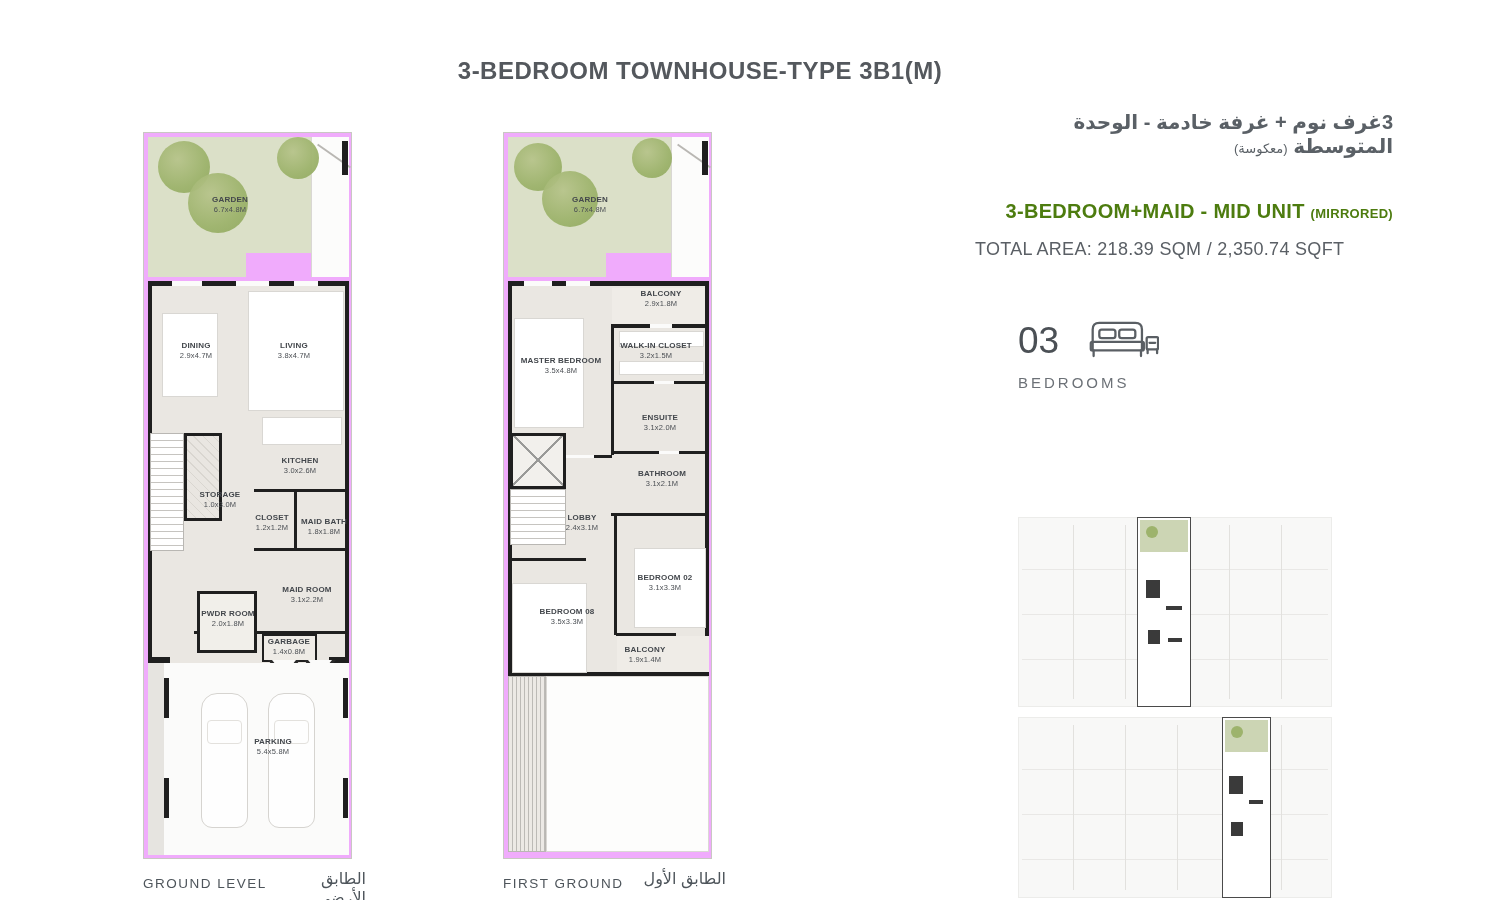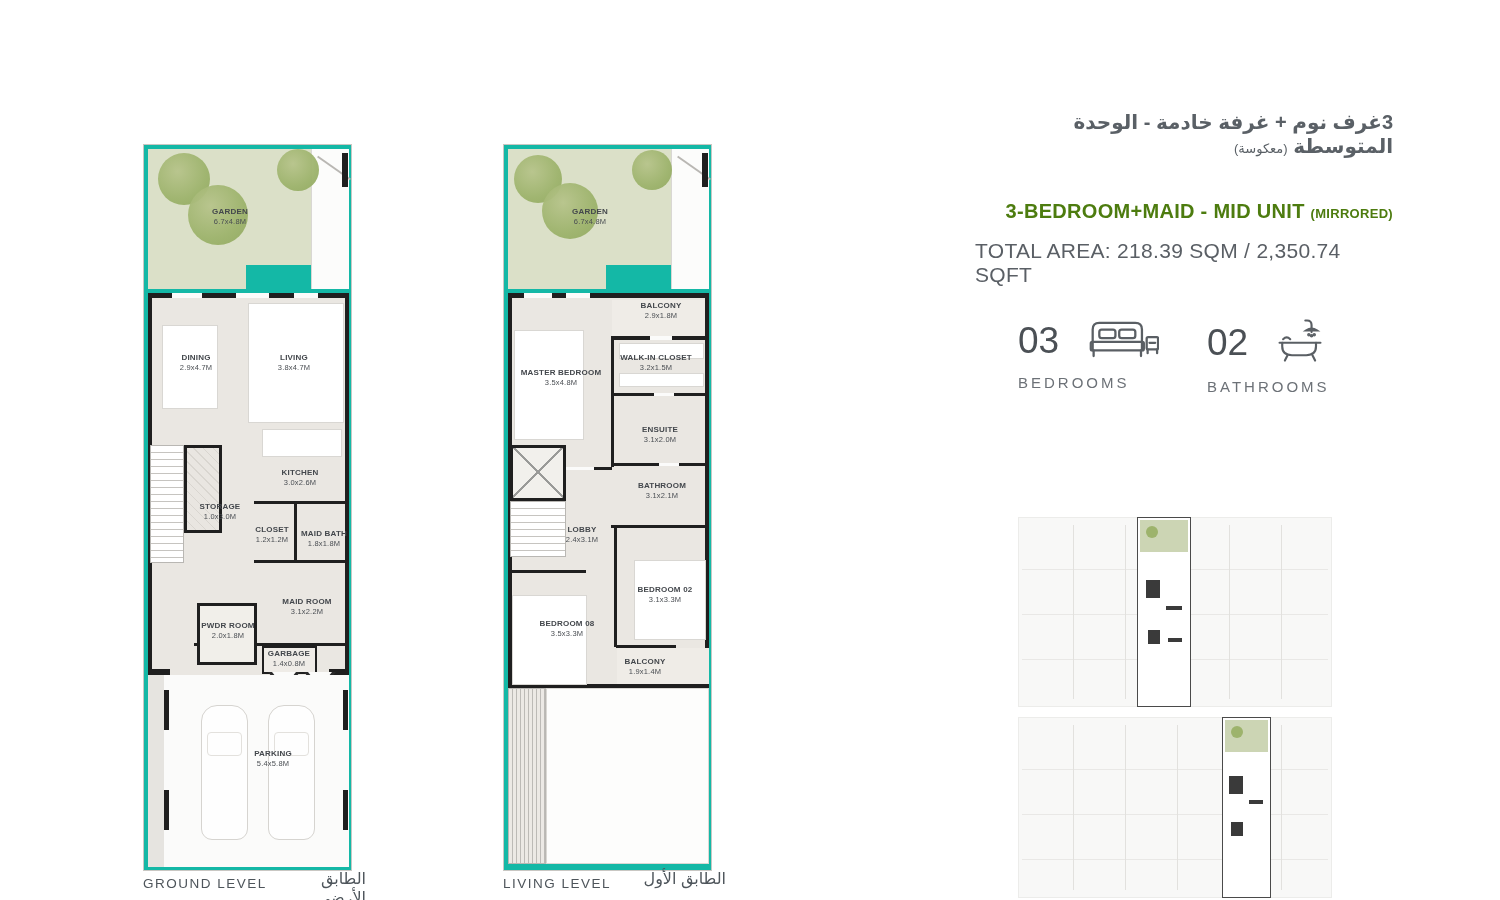--- a/index.html
+++ b/index.html
@@ -13,31 +13,31 @@
   .title-en{position:absolute;left:375px;top:57px;width:650px;text-align:center;
             font-size:24px;font-weight:bold;letter-spacing:.5px;color:#54585d;}
 
   
   .specs{position:absolute;left:975px;top:110px;width:418px;}
   .specs .ar1{direction:rtl;text-align:right;font-size:20px;font-weight:bold;color:#5a6066;}
   .specs .ar1 .note{font-size:13px;font-weight:normal;}
   .specs .ar2{direction:rtl;text-align:right;font-size:17px;color:#60656b;margin-top:17px;}
   .specs .en1{font-size:20px;font-weight:bold;color:#4d7c0f;margin-top:42px;letter-spacing:.3px;text-align:right;}
   .specs .en1 .note{font-size:13px;font-weight:bold;}
-  .specs .en2{font-size:21px;color:#5a5f65;margin-top:16px;letter-spacing:.3px;}
+  .specs .en2{font-size:18px;color:#5a5f65;margin-top:16px;letter-spacing:.3px;}
 
   
   .stat{position:absolute;top:316px;}
   .stat .row{display:flex;align-items:center;gap:28px;}
   .stat .num{font-size:37px;font-weight:500;color:#4b5055;}
   .stat .lbl{font-size:15px;letter-spacing:3px;color:#6c7177;margin-top:8px;}
   #stat-bed{left:1018px;} #stat-bath{left:1207px;}
 
   
-  .plan{position:absolute;top:144px;width:209px;height:727px;background:#14b8a6;
+  .plan{position:absolute;top:132px;width:209px;height:727px;background:#f0abfc;
         border:1px solid #c9c7c3;box-sizing:border-box;}
   #plan-ground{left:143px;} #plan-first{left:503px;}
   .plan *{box-sizing:border-box;}
   .abs{position:absolute;}
   .garden{background:#dbe0c8;}
   .walkway{background:#fcfcfb;border-left:1px solid #d9d7d3;}
   .tree{position:absolute;border-radius:50%;
         background:radial-gradient(circle at 38% 35%,#b7c48b 0%,#9db36c 60%,#90a85f 100%);
         opacity:.95;}
   .floor{background:#eae7e2;}
@@ -81,20 +81,21 @@
 
   
   .flabel-en{position:absolute;top:876px;font-size:13.5px;letter-spacing:1.5px;color:#4e555b;}
   .flabel-ar{position:absolute;top:869px;font-size:16px;color:#4e555b;direction:rtl;}
 </style>
 </head>
 <body>
 
 <div id="canvas">
 
+  <div class="title-en">3-BEDROOM TOWNHOUSE-TYPE 3B1(M)</div>
 
   <div class="specs">
     <div class="ar1">
       <span>3غرف نوم + غرفة خادمة - الوحدة المتوسطة</span>
       <span class="note">(معكوسة)</span>
     </div>
     <div class="en1">
       <span>3-BEDROOM+MAID - MID UNIT</span>
       <span class="note">(MIRRORED)</span>
     </div>
@@ -112,39 +113,20 @@
           <rect x="4" y="27" width="56" height="9" rx="1.5"></rect>
           <path d="M7 36 v6 M57 36 v6"></path>
           <rect x="63" y="22" width="12" height="13" rx="1.5"></rect>
           <path d="M66 28 h6 M64 35 v4 M74 35 v4"></path>
         </svg>
       </span>
     </div>
     <div class="lbl">BEDROOMS</div>
   </div>
 
-  <div class="stat" id="stat-bath">
-    <div class="row">
-      <span class="num">02</span>
-      <span>
-        <svg width="48" height="50" viewBox="0 0 54 56" fill="none" stroke="#5a5f64" stroke-width="2.4" stroke-linecap="round">
-          <path d="M40 18 V10 q0 -5 -5 -5 h-2"></path>
-          <path d="M34 16 q6 -4 12 0 z" fill="#5a5f64"></path>
-          <circle cx="37" cy="21" r="0.8" fill="#5a5f64"></circle>
-            <circle cx="40" cy="22" r="0.8" fill="#5a5f64"></circle>
-            <circle cx="43" cy="21" r="0.8" fill="#5a5f64"></circle>
-          <path d="M4 30 h46"></path>
-          <path d="M7 30 v4 q0 10 11 10 h16 q11 0 11 -10 v-4"></path>
-          <path d="M13 44 l-3 6 M41 44 l3 6"></path>
-          <path d="M8 26 q4 -4 8 0"></path>
-        </svg>
-      </span>
-    </div>
-    <div class="lbl">BATHROOMS</div>
-  </div>
 
   <div class="plan" id="plan-ground">
 
     <div class="abs garden" style="left:4px;top:4px;width:163px;height:116px"></div>
     <div class="abs garden" style="left:4px;top:120px;width:98px;height:24px"></div>
     <div class="abs walkway" style="left:167px;top:4px;width:38px;height:140px"></div>
     <div class="abs" style="left:170px;top:22px;width:40px;height:2px;background:#b9b7b3;transform:rotate(35deg)"></div>
     <div class="wall" style="left:198px;top:8px;width:6px;height:34px"></div>
     <div class="tree" style="left:14px;top:8px;width:52px;height:52px"></div>
     <div class="tree" style="left:44px;top:40px;width:60px;height:60px"></div>
@@ -338,16 +320,16 @@
         <div class="kp-dot"></div>
       </div>
       <div class="kp-wall" style="left:6px;top:58px;width:14px;height:18px"></div>
       <div class="kp-wall" style="left:26px;top:82px;width:14px;height:4px"></div>
       <div class="kp-wall" style="left:8px;top:104px;width:12px;height:14px"></div>
     </div>
   </div>
 
   <div class="flabel-en" style="left:143px">GROUND LEVEL</div>
   <div class="flabel-ar" style="left:278px;width:88px">الطابق الأرضي</div>
-  <div class="flabel-en" style="left:503px">LIVING LEVEL</div>
+  <div class="flabel-en" style="left:503px">FIRST GROUND</div>
   <div class="flabel-ar" style="left:638px;width:88px">الطابق الأول</div>
 
 </div>
 
 </body></html>

